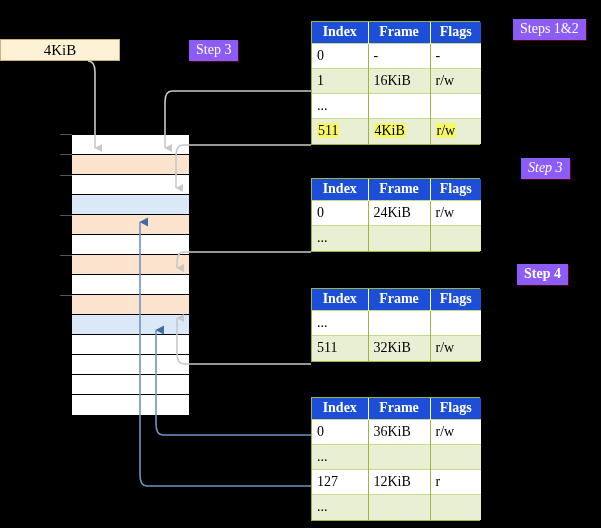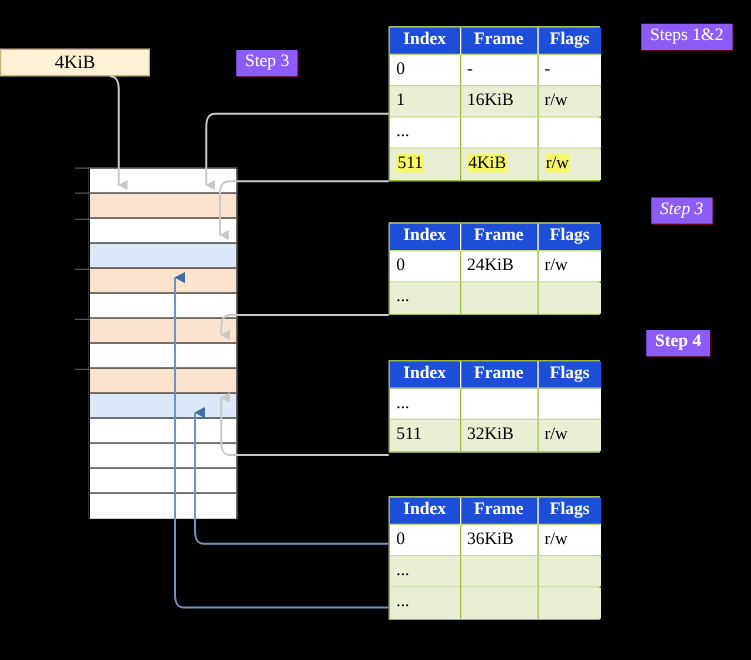--- a/index.html
+++ b/index.html
@@ -258,20 +258,25 @@
         <tr class="plain">
           <td>0</td>
           <td>36KiB</td>
           <td>r/w</td>
         </tr>
         <tr class="alt">
           <td>...</td>
           <td></td>
           <td></td>
         </tr>
+        <tr class="plain">
+          <td>127</td>
+          <td>12KiB</td>
+          <td>r</td>
+        </tr>
         <tr class="alt">
           <td>...</td>
           <td></td>
           <td></td>
         </tr>
       </tbody>
     </table>
   </div>
 
 <svg id="wires" viewBox="0 0 601 528">

